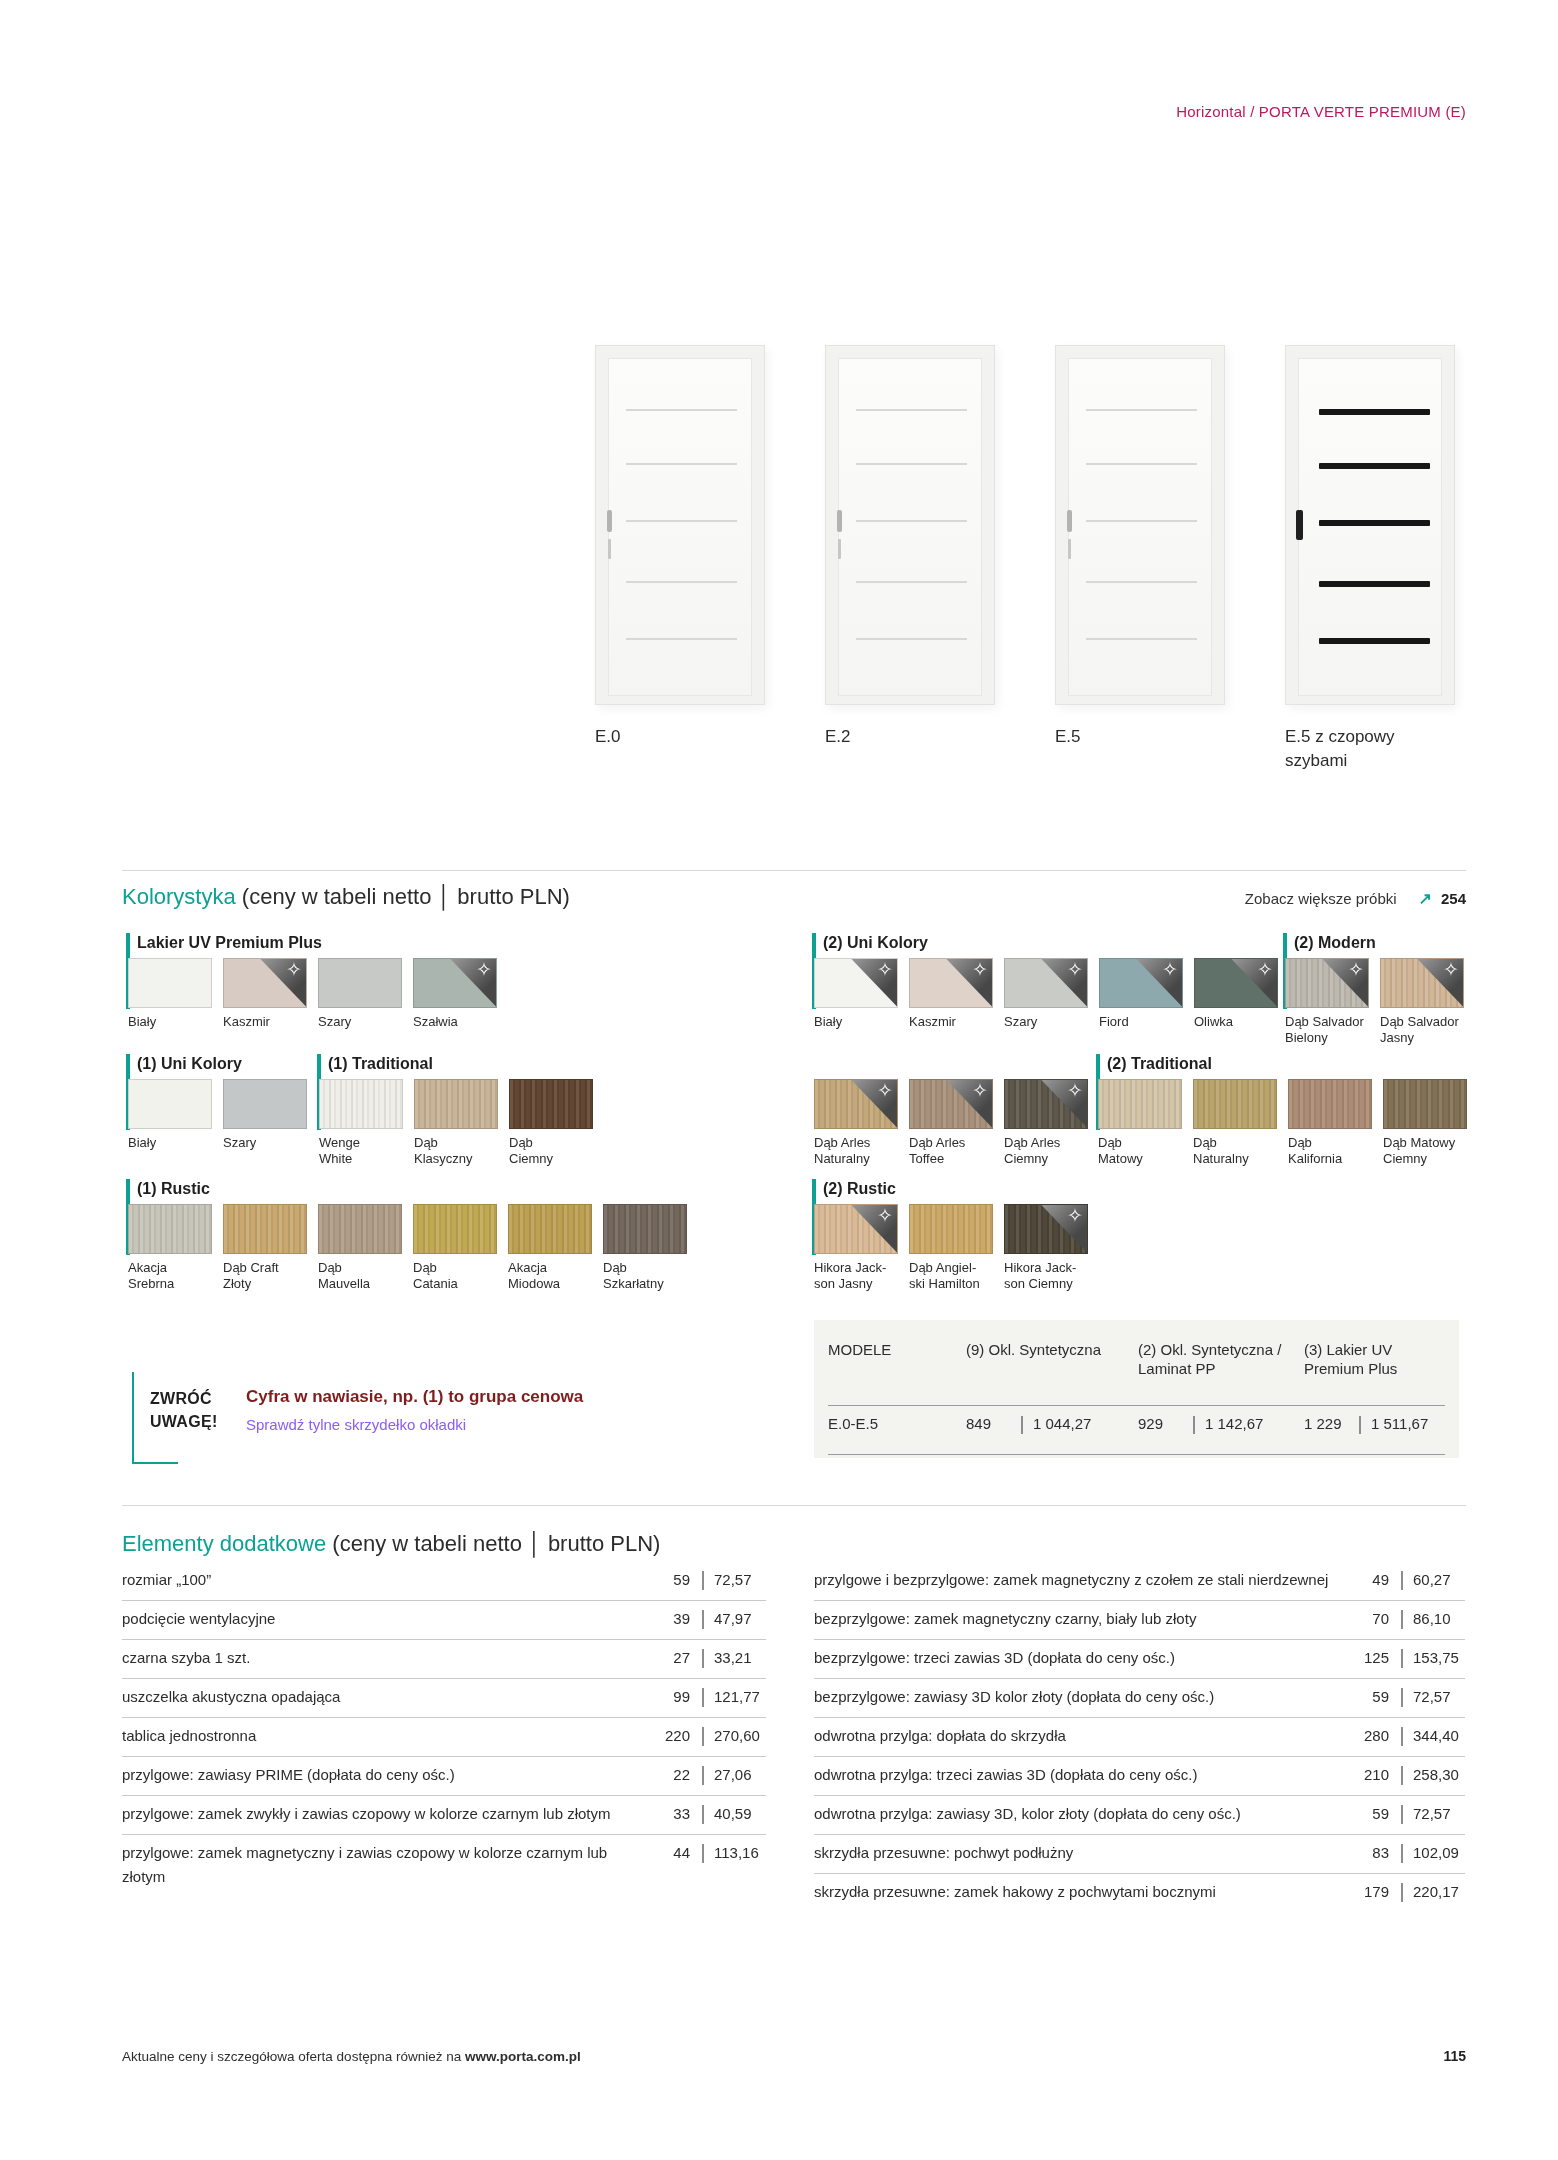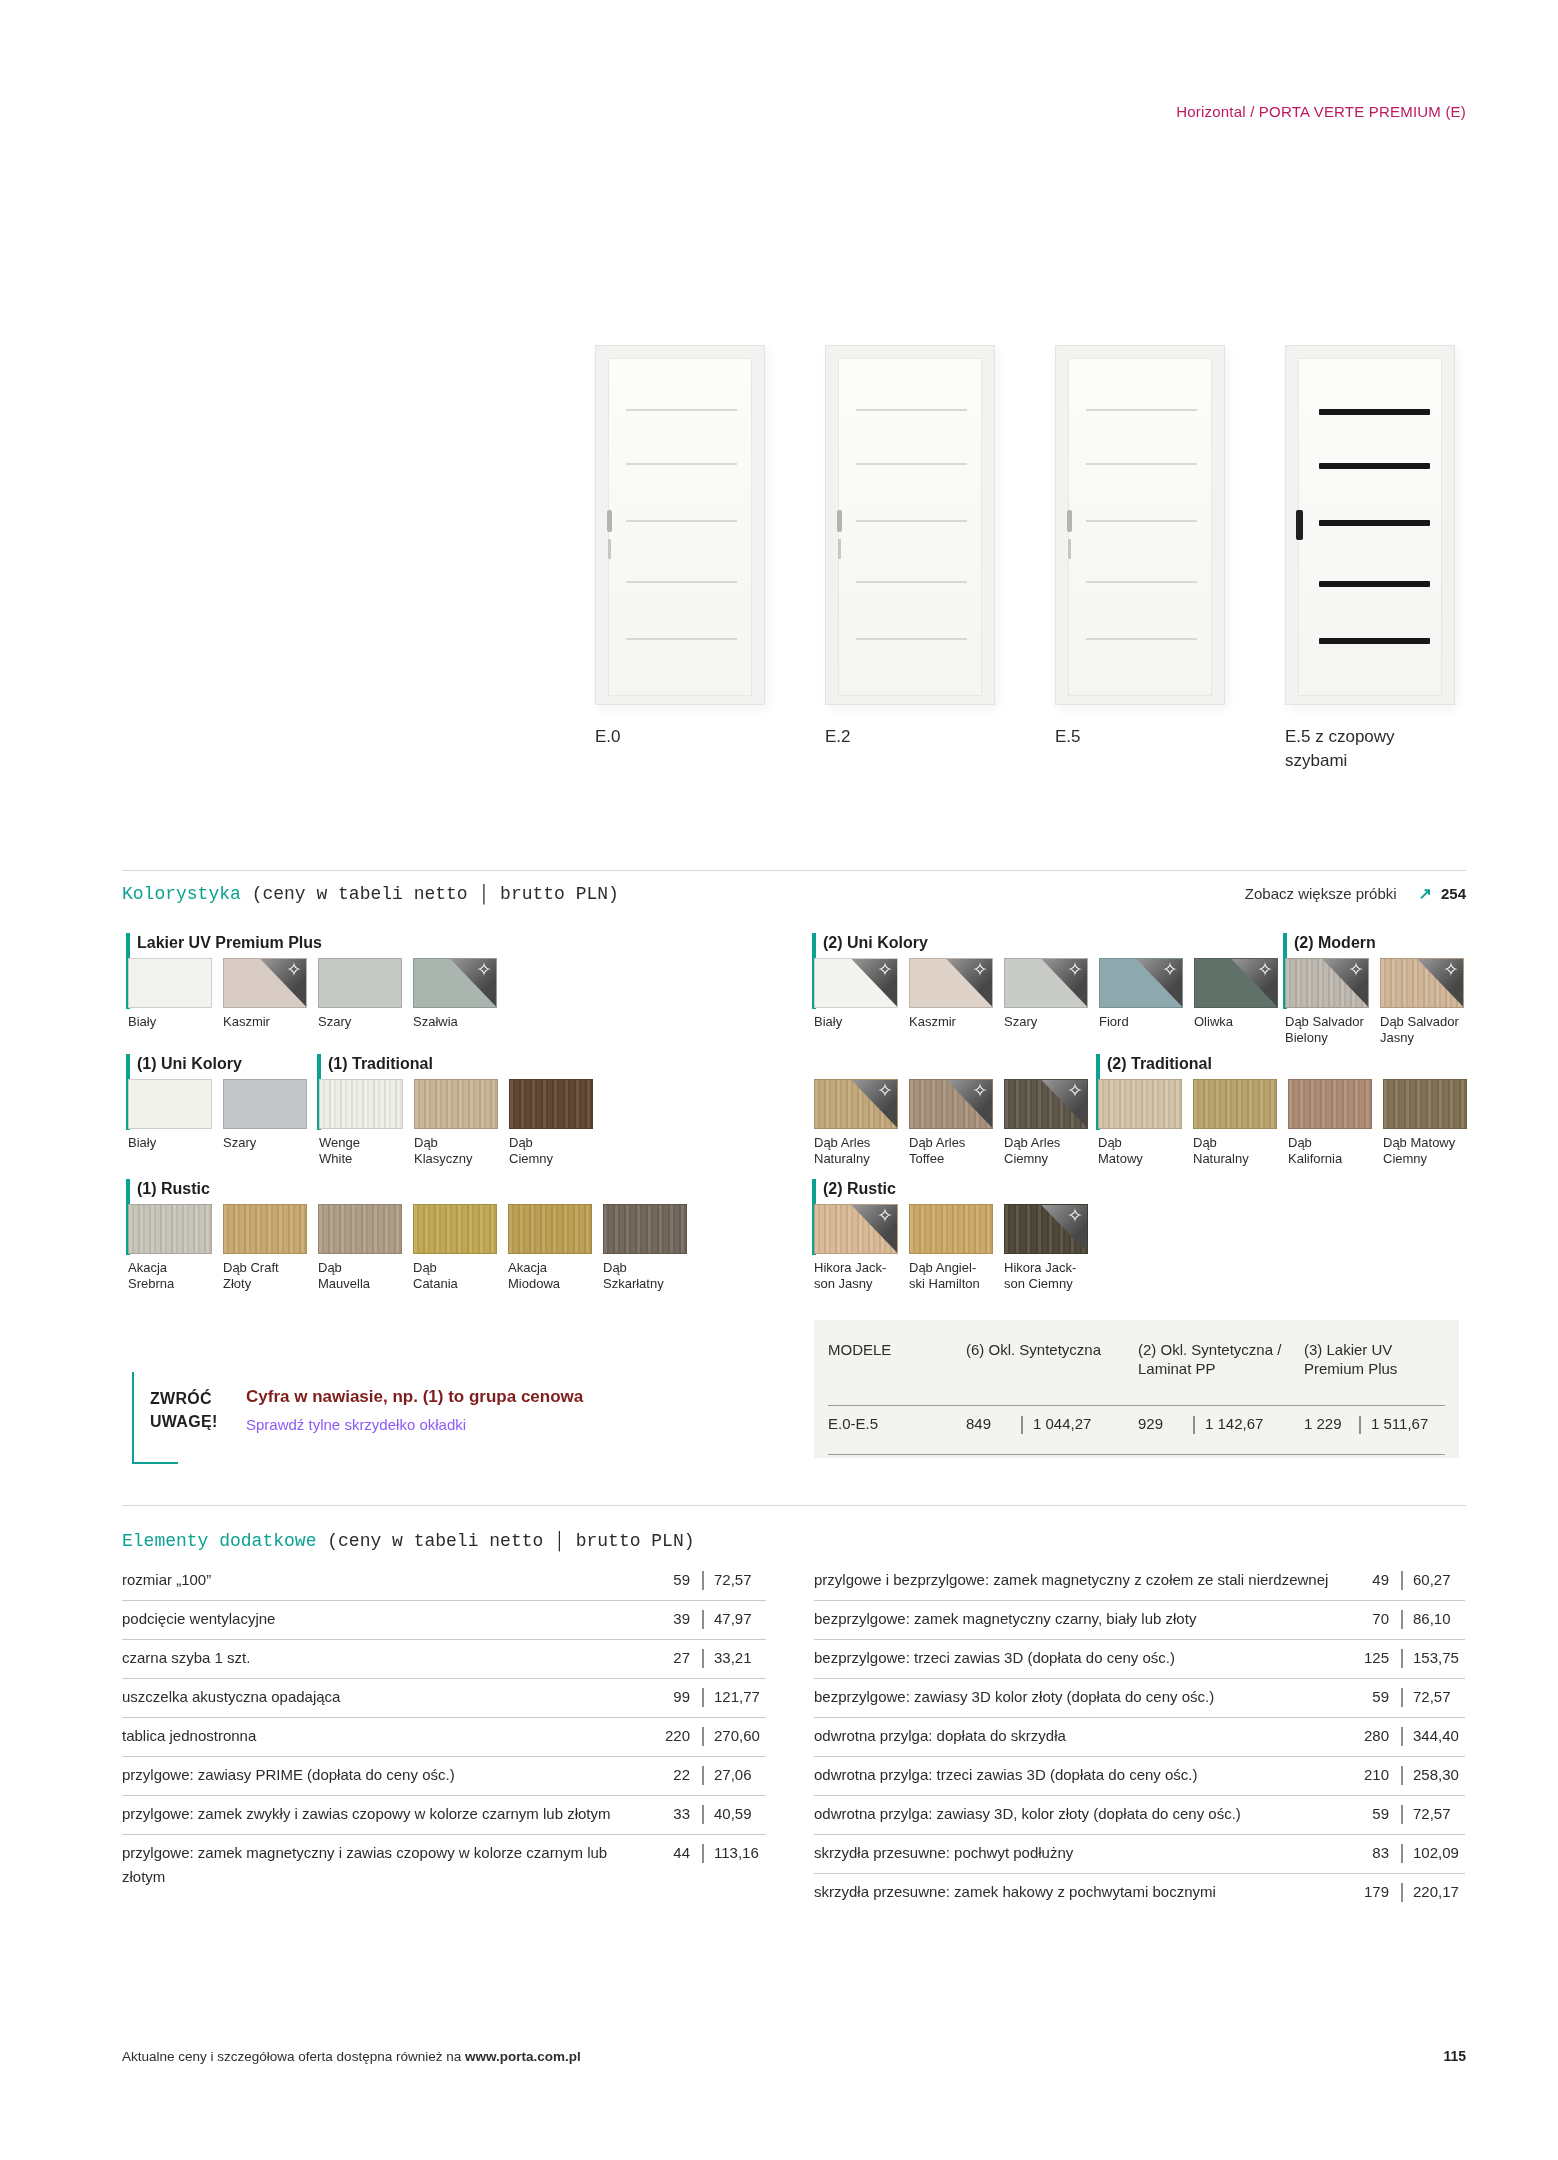--- a/index.html
+++ b/index.html
@@ -20,21 +20,21 @@
   .groove { position:absolute; left:12%; right:10%; height:2px; background:#d8d9d6; }
   .stripe { position:absolute; left:14%; right:8%; height:6px; background:#171717; border-radius:1px; }
   .p1{top:15%} .p2{top:31%} .p3{top:48%} .p4{top:66%} .p5{top:83%}
   .handle { position:absolute; left:-2px; top:45%; width:5px; height:22px; border-radius:2px; background:#b3b4b1;
             box-shadow:0 28px 0 -1px #c7c8c5; }
   .handle.dark { left:-3px; width:7px; height:30px; background:#1f1f1f; box-shadow:none; }
   .door-label { margin-top:20px; font-size:17px; line-height:24px; color:#2b2b2b; }
   
   .section-line { position:absolute; left:122px; right:92px; height:1px; background:#d8d8d8; }
   .sec-title-row { position:absolute; left:122px; right:92px; display:flex; justify-content:space-between; align-items:baseline; }
-  .sec-title { font-size:18px; font-weight:normal; color:#2c2c2c;font-family:Liberation Mono, monospace; }
+  .sec-title { font-size:22px; font-weight:normal; color:#2c2c2c; }
   .accent-text { color:var(--accent); }
   .link-row { display:flex; align-items:baseline; font-size:15px; color:#333; cursor:pointer; }
   .link-row .arrow { color:var(--accent); font-weight:bold; margin:0 9px 0 22px; font-size:16px; }
   .link-row .pageref { font-weight:bold; color:#222; }
   
   .kolor-area { position:absolute; left:0; top:932px; width:1558px; height:375px; }
   .grp { position:absolute; }
   .grp::before { content:""; position:absolute; left:0; top:1px; width:4px; height:76px; background:var(--accent); }
   .grp.nobar::before { display:none; }
   .grp-h { font-weight:bold; font-size:16px; line-height:21px; height:21px; margin:0 0 5px 11px; white-space:nowrap; color:#1f1f1f; }
@@ -384,21 +384,21 @@
         <div class="sw-l">Hikora Jack-
 son Ciemny</div>
       </div>
     </div>
   </div>
 </div>
 
 <div class="modele">
   <div class="m-grid m-head">
     <div class="m-c1">MODELE</div>
-    <div class="m-c2">(6) Okl. Syntetyczna</div>
+    <div class="m-c2">(9) Okl. Syntetyczna</div>
     <div class="m-c3">(2) Okl. Syntetyczna / Laminat PP</div>
     <div class="m-c4">(3) Lakier UV Premium Plus</div>
   </div>
   <div class="m-rule"></div>
   <div class="m-grid m-row">
     <div class="m-c1">E.0-E.5</div>
     <div class="m-c2 price">
       <span class="pn">849</span>
       <span class="vbar"></span>
       <span>1 044,27</span>

